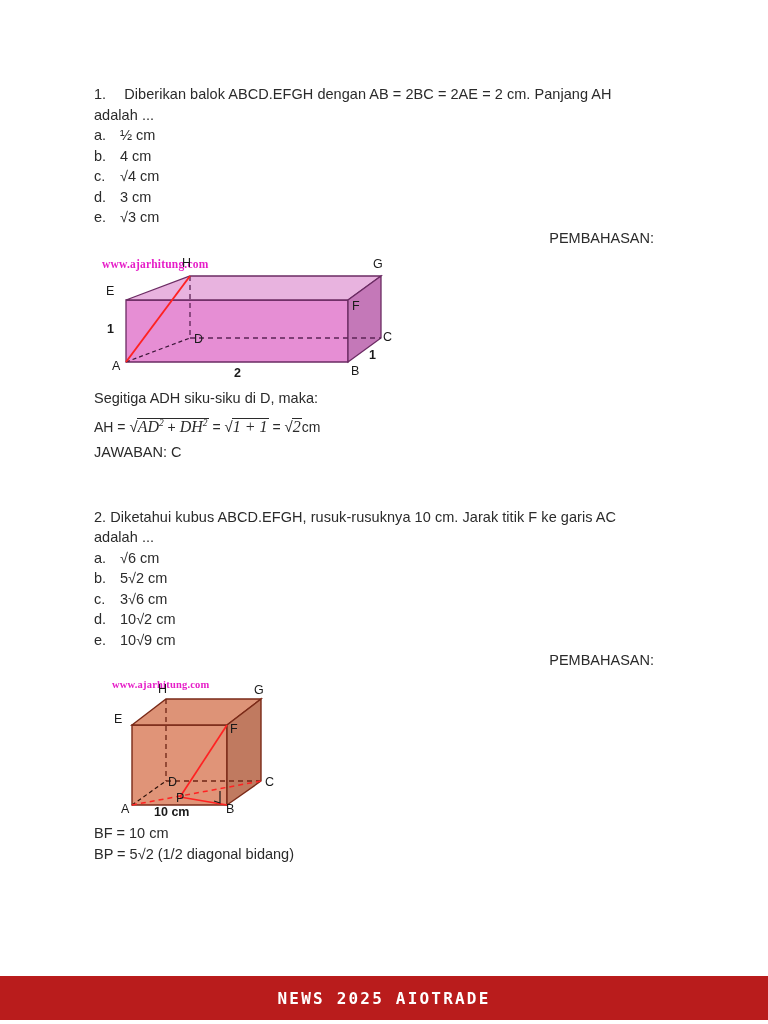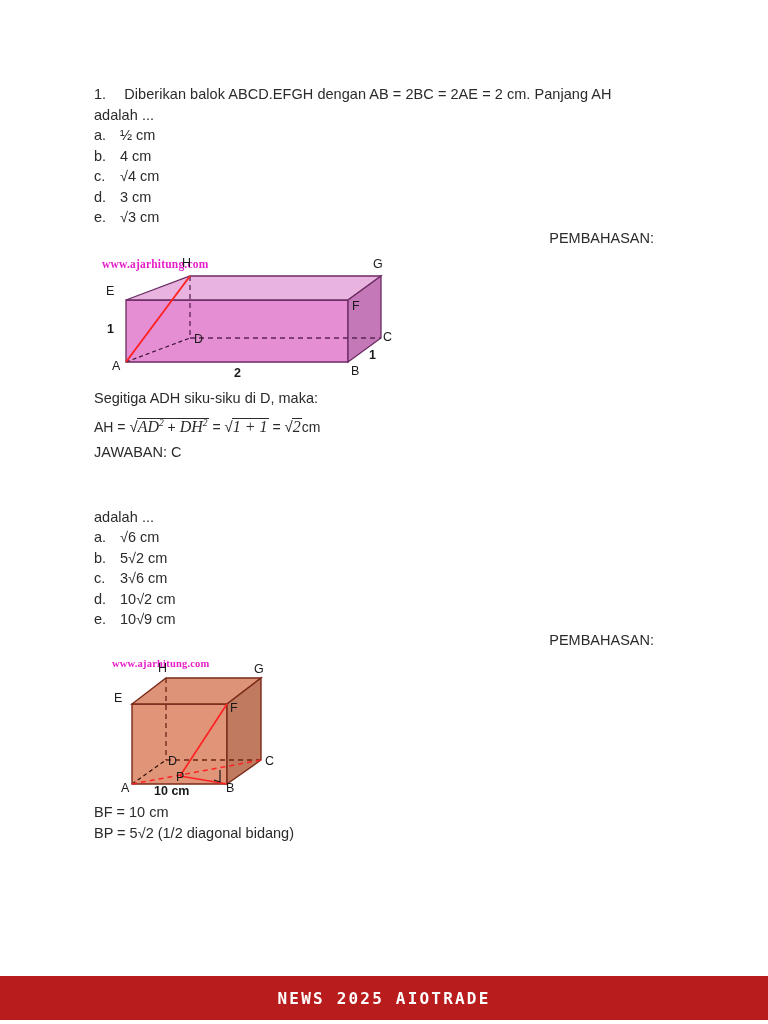--- a/index.html
+++ b/index.html
@@ -214,20 +214,24 @@
       </div>
 
       <div class="after-text">JAWABAN: C</div>
     </div>
 
     <div class="gap"></div>
     <div style="height:22px"></div>
 
     <div>
 
+      <div class="qline">
+        <span>2.</span>
+        <span> </span><span>Diketahui kubus ABCD.EFGH, rusuk-rusuknya 10 cm. Jarak titik F ke garis AC</span>
+      </div>
       <div class="qline">adalah ...</div>
 
       <div class="opt">
         <span class="lab">a.</span>
         <span class="val">√6 cm</span>
       </div>
       <div class="opt">
         <span class="lab">b.</span>
         <span class="val">5√2 cm</span>
       </div>

